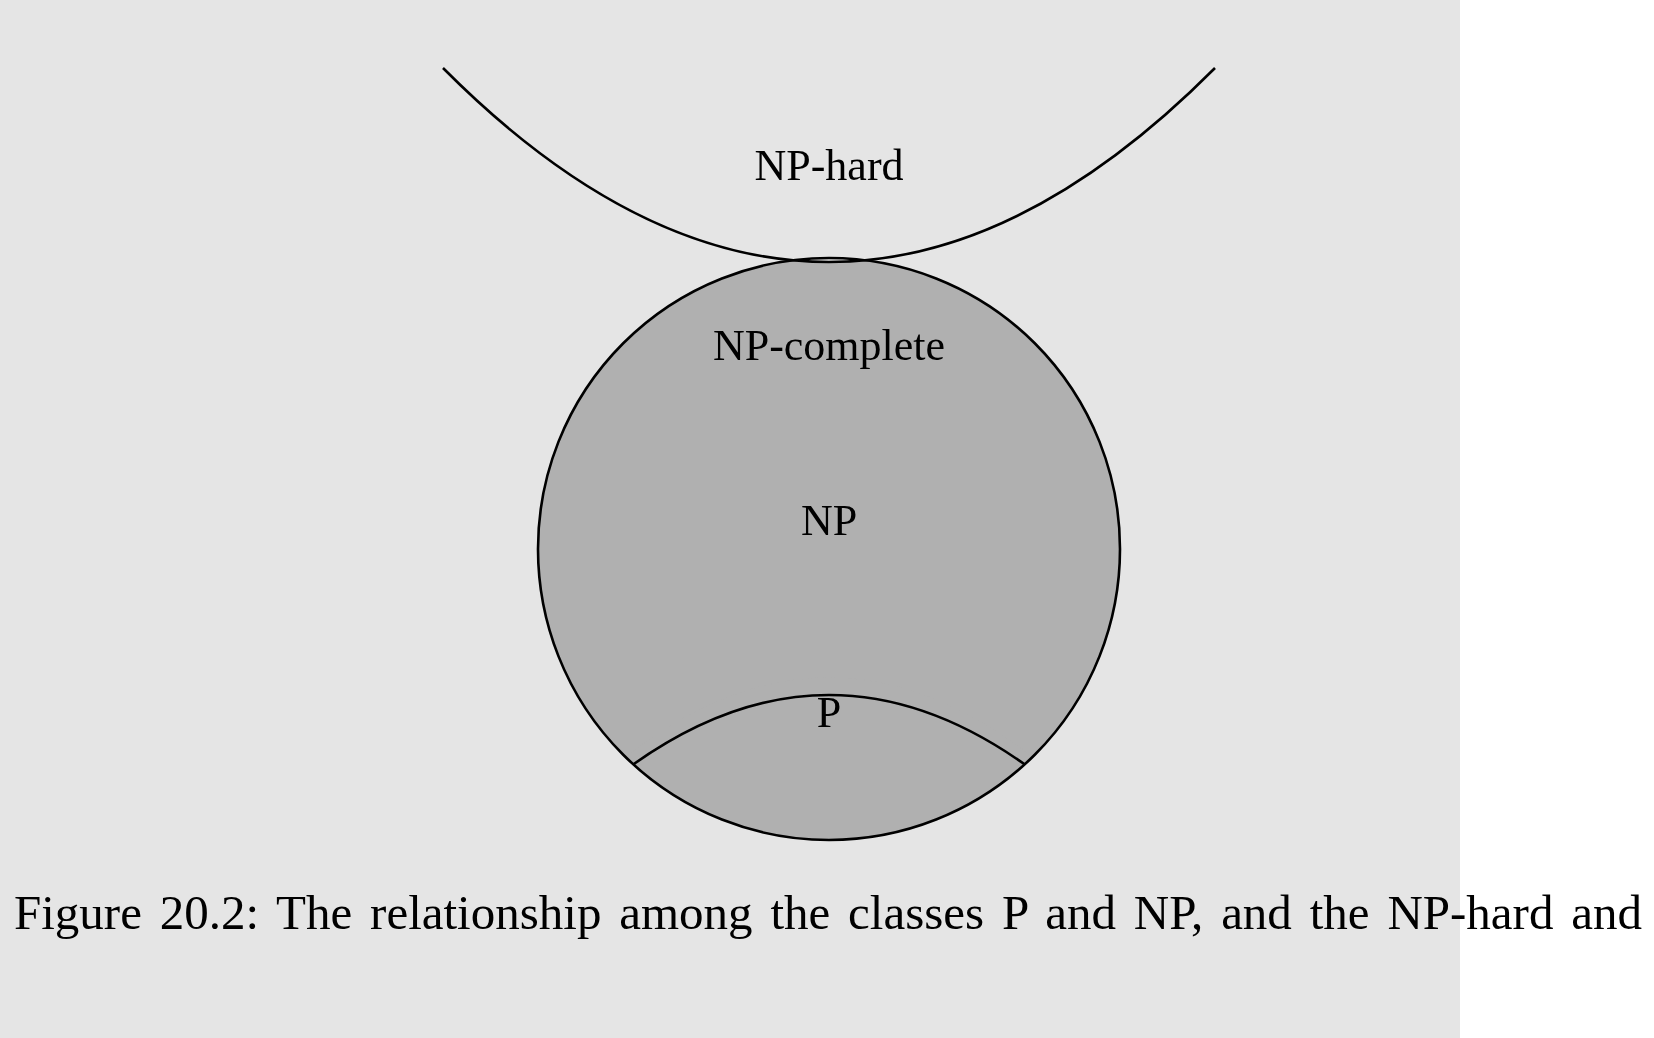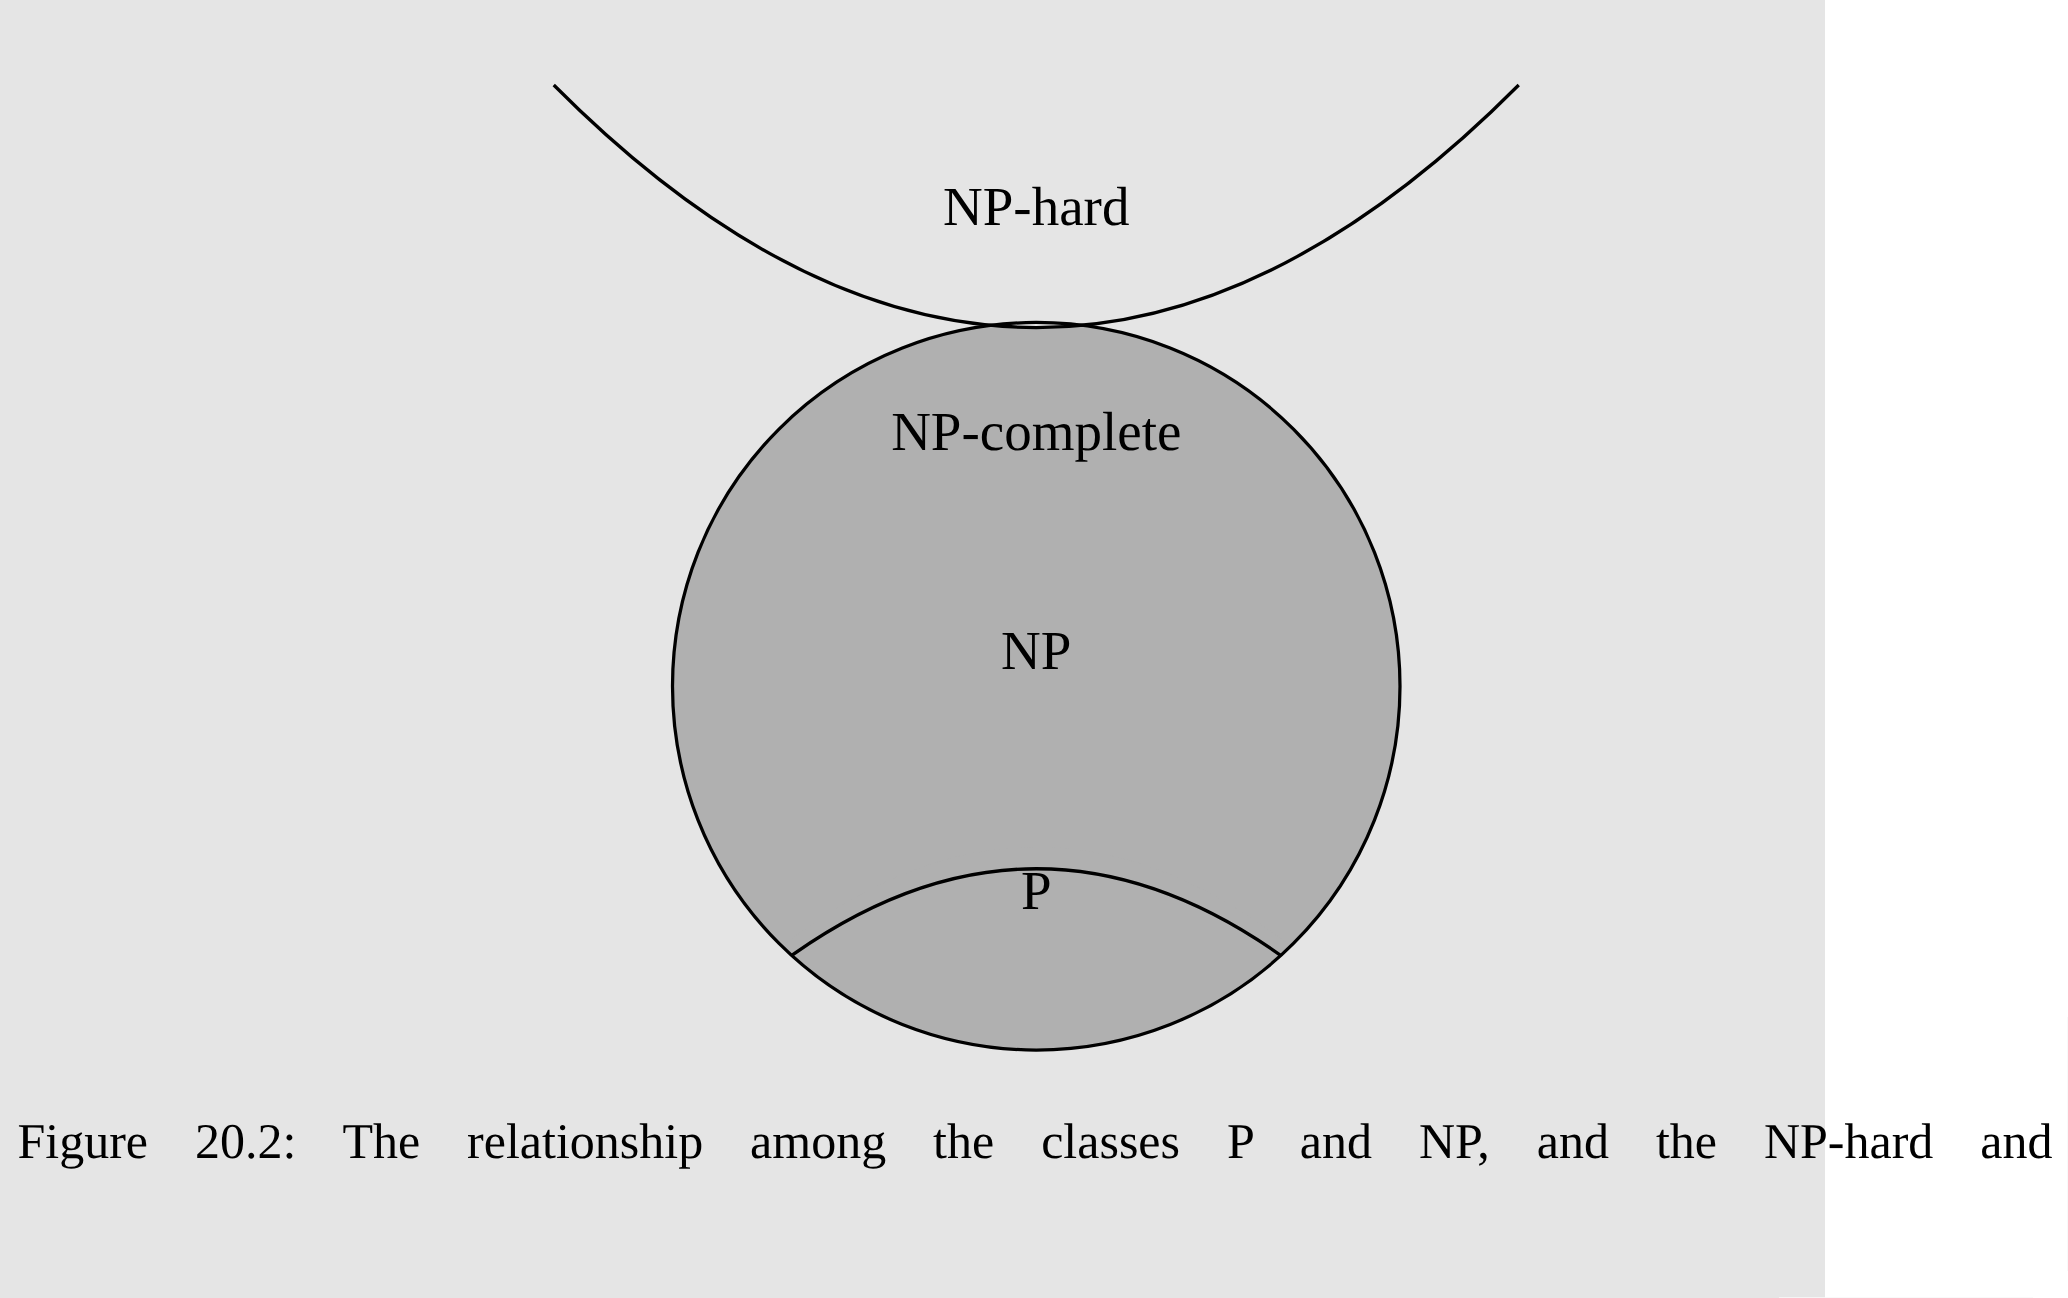--- a/index.html
+++ b/index.html
@@ -42,21 +42,21 @@
   .label-np-hard { font-size: 44px; }
   .label-np-complete { font-size: 44px; }
   .label-np { font-size: 44px; }
   .label-p { font-size: 44px; }
   #caption {
     position: absolute;
     left: 14px;
     top: 888px;
     width: 1628px;
     font-family: "Liberation Serif", "DejaVu Serif", serif;
-    font-size: 40px;
+    font-size: 49px;
     line-height: 50px;
     color: #000000;
     text-align: justify;
     text-justify: inter-word;
   }
   #caption .cap-line {
     display: block;
     white-space: pre;
   }
   #caption .cap-line-1 {

